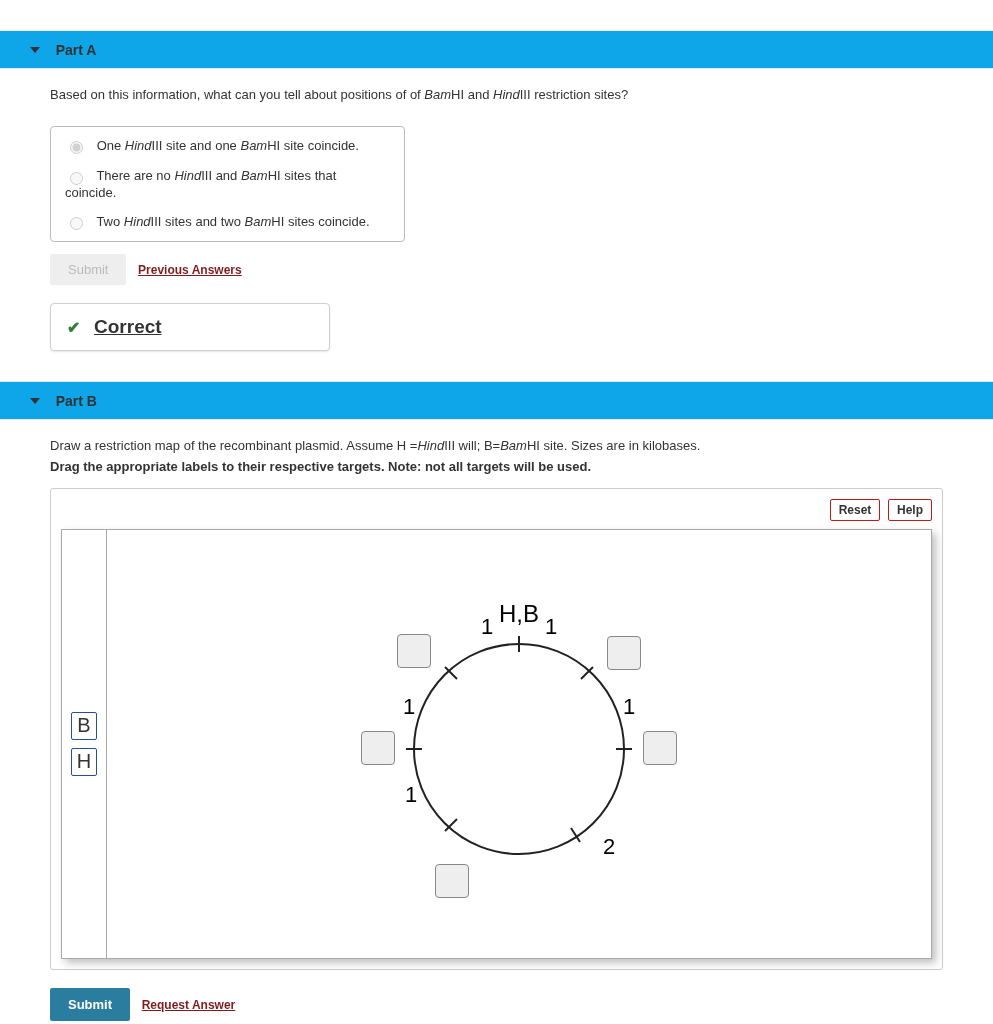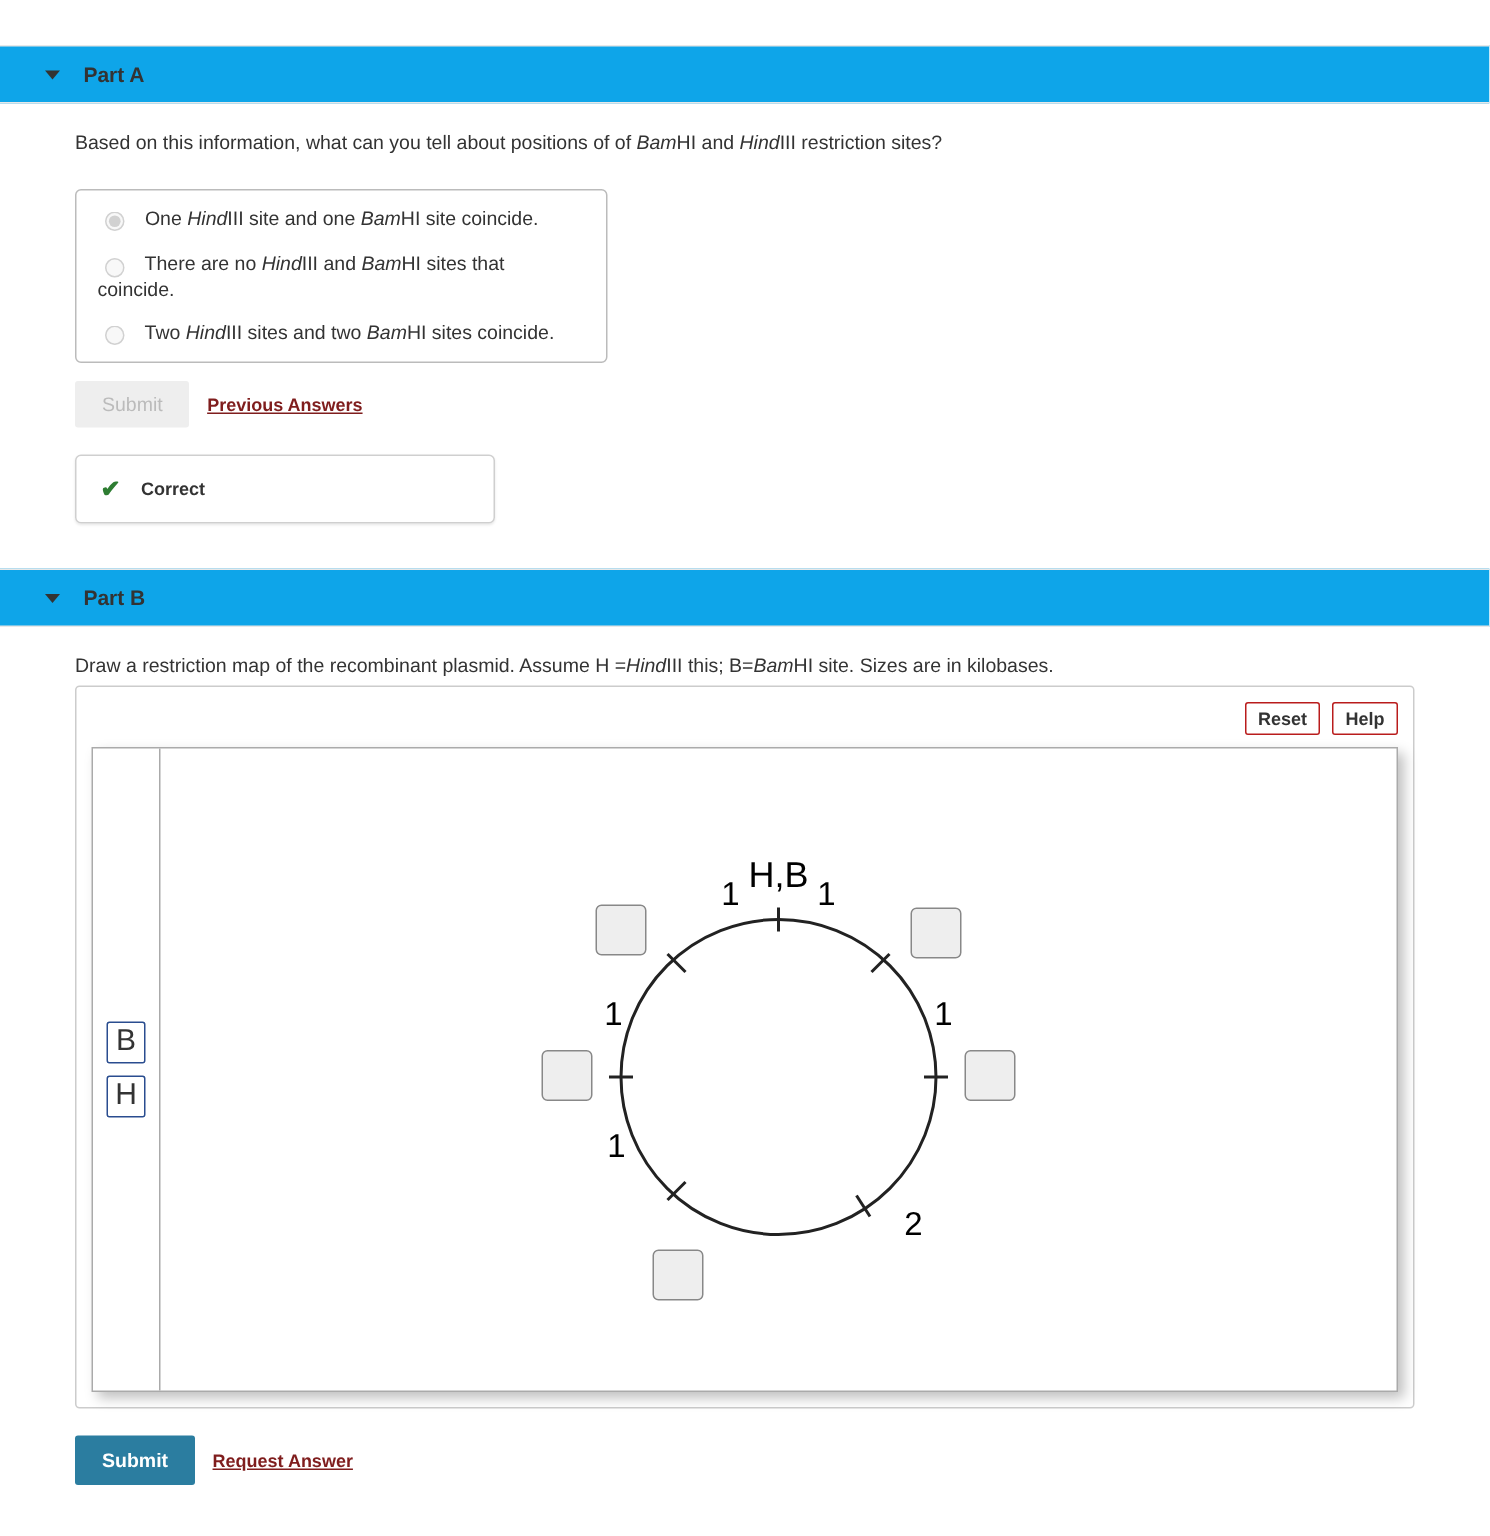--- a/index.html
+++ b/index.html
@@ -59,21 +59,21 @@
   .correct-box {
     border: 1px solid #cfcfcf; border-radius: 4px;
     width: 280px; padding: 12px 16px;
     box-shadow: 0 1px 2px rgba(0,0,0,0.1);
   }
   .chk {
     display: inline-block; vertical-align: middle;
     color: #2e7d32; font-weight: bold; font-size: 16px;
     margin-right: 10px;
   }
-  .correct-text { font-weight: bold; font-size: 12px; vertical-align: middle; }
+  .correct-text { font-weight: bold; font-size: 19px; vertical-align: middle; text-decoration: underline; }
   .instr { margin-bottom: 6px; }
   .instr2 { font-weight: bold; margin-bottom: 14px; }
   .canvas-wrap {
     border: 1px solid #ccc; border-radius: 3px;
     padding: 10px; position: relative;
   }
   .tool-row { text-align: right; margin-bottom: 8px; }
   .tool-btn {
     display: inline-block; border: 1px solid #b91c1c;
     background: #fff; padding: 3px 8px; font-size: 12px;
@@ -154,22 +154,23 @@
     </div>
   </div>
 
   <div class="part-header">
     <span class="tog"></span>
     <span class="title">Part B</span>
   </div>
 
   <div class="part-body">
     <div class="instr">
-      <span>Draw a restriction map of the recombinant plasmid. Assume H =</span><i>Hind</i><span>III this; B=</span><i>Bam</i><span>HI site. Sizes are in kilobases.</span>
-    </div>
+      <span>Draw a restriction map of the recombinant plasmid. Assume H =</span><i>Hind</i><span>III will; B=</span><i>Bam</i><span>HI site. Sizes are in kilobases.</span>
+    </div>
+    <div class="instr2">Drag the appropriate labels to their respective targets. Note: not all targets will be used.</div>
 
     <div class="canvas-wrap">
       <div class="tool-row">
         <span class="tool-btn">Reset</span>
         <span class="tool-btn">Help</span>
       </div>
 
       <div class="canvas">
         <div class="palette">
           <div class="pal-item">B</div>

